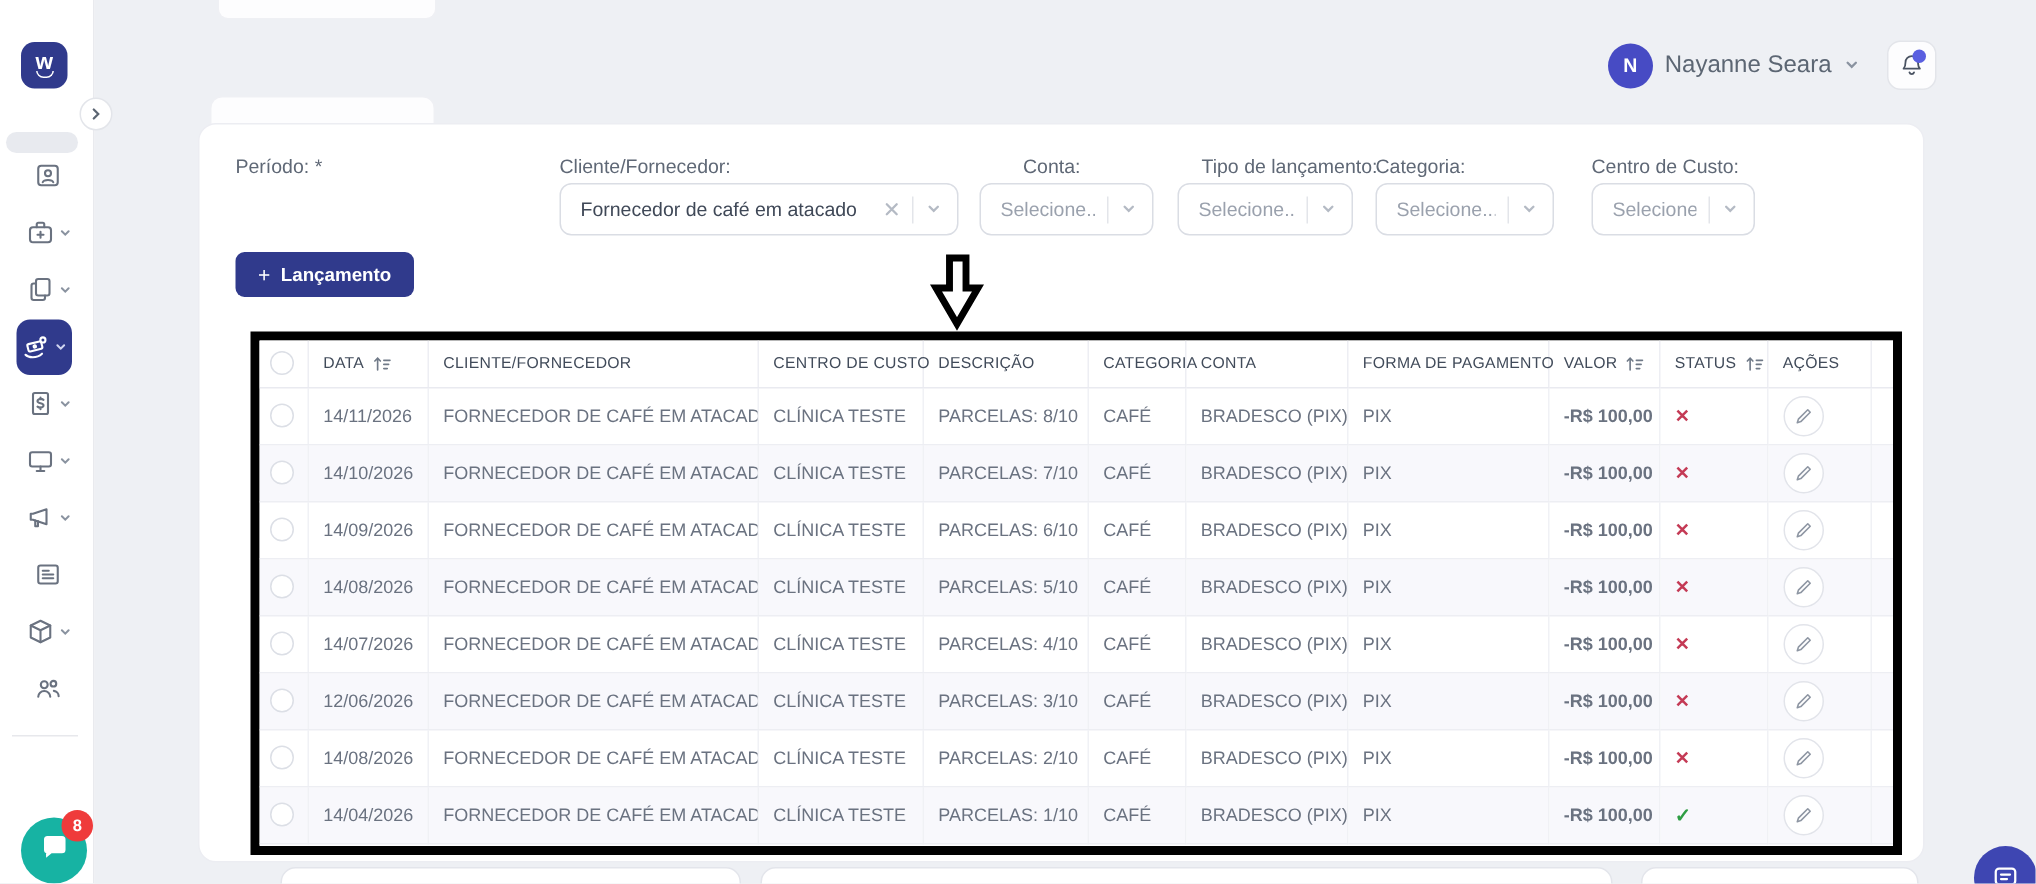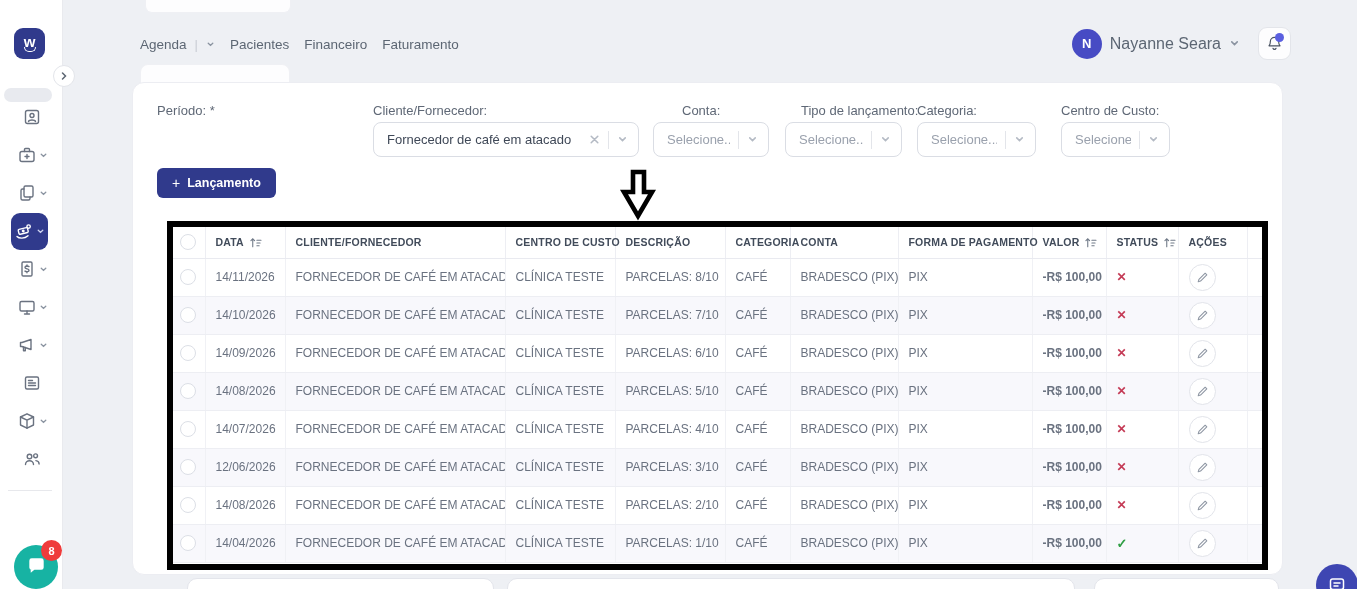--- a/index.html
+++ b/index.html
@@ -43,21 +43,21 @@
   .f-chev { color:#b4bac4; display:flex; }
   .btn-primary { position:absolute; left:24px; top:85px; height:30px; padding:0 15px; background:#303a8c; border:none; border-radius:6px; color:#fff; font-size:12.5px; font-weight:600; display:flex; align-items:center; gap:7px; cursor:pointer; font-family:inherit; }
   .btn-primary .plus { font-size:14px; font-weight:400; }
 
   
   .annot-arrow { position:absolute; left:619px; top:169px; z-index:6; }
   .annot-box { position:absolute; left:167px; top:221px; width:1101px; height:349px; border:6px solid #000; background:#fff; z-index:5; overflow:hidden; }
 
   
   table.grid { border-collapse:collapse; table-layout:fixed; width:1089px; background:#fff; }
-  table.grid th { height:31px; font-size:10.5px; font-weight:700; color:#414b5a; letter-spacing:0.2px; text-align:left; padding:0 4px 0 10px; border-bottom:1px solid #e9eaf0; border-right:1px solid #edeef3; white-space:nowrap; background:#fff; }
+  table.grid th { height:31px; font-size:10.5px; font-weight:400; color:#414b5a; letter-spacing:0.2px; text-align:left; padding:0 4px 0 10px; border-bottom:1px solid #e9eaf0; border-right:1px solid #edeef3; white-space:nowrap; background:#fff; }
   table.grid td { height:38px; font-size:12px; color:#6a7280; padding:0 4px 0 10px; border-bottom:1px solid #edeef3; border-right:1px solid #f0f1f5; white-space:nowrap; overflow:hidden; }
   table.grid th:last-child, table.grid td:last-child { border-right:none; }
   table.grid tbody tr:nth-child(even) { background:#f8f8fc; }
   .th-inner { display:flex; align-items:center; gap:5px; }
   .row-checkbox { display:inline-block; width:16px; height:16px; border:1.5px solid #dcdfe6; border-radius:50%; background:#fff; cursor:pointer; vertical-align:middle; }
   td.c-valor { color:#b12449; font-weight:700; font-size:12.5px; }
   .status-x { color:#c43a55; font-weight:700; font-size:12px; }
   .status-check { color:#2f9e44; font-weight:700; font-size:13px; }
   .edit-btn { width:27px; height:27px; border-radius:50%; border:1px solid #e2e4ea; background:#fff; display:flex; align-items:center; justify-content:center; cursor:pointer; }
 
@@ -215,40 +215,20 @@
     <div class="chat-badge">8</div>
   </div>
   <div class="expand-btn">
     <svg width="10" height="10" viewBox="0 0 10 10" fill="none" stroke="currentColor" stroke-width="1.5" stroke-linecap="round">
         <path d="M3.5 2 6.5 5 3.5 8"></path>
       </svg>
   </div>
 
   <div class="top-tab-a"></div>
   <div class="top-tab-b"></div>
-  <div class="main-nav" id="main-nav">
-      <div class="nav-item">
-        <span>Agenda</span>
-        <span class="nav-divider">|</span>
-        <span style="color: rgb(138, 147, 160); display: flex;">
-          <svg width="9" height="9" viewBox="0 0 10 10" fill="none" stroke="currentColor" stroke-width="1.5" stroke-linecap="round">
-            <path d="M2.5 3.5 5 6l2.5-2.5"></path>
-          </svg>
-        </span>
-      </div>
-      <div class="nav-item">
-        <span>Pacientes</span>
-      </div>
-      <div class="nav-item">
-        <span>Financeiro</span>
-      </div>
-      <div class="nav-item">
-        <span>Faturamento</span>
-      </div>
-    </div>
   <div class="user-cluster">
     <div class="avatar">N</div>
     <span class="user-name">Nayanne Seara</span>
     <span style="color:#8a93a0;display:flex">
       <svg width="11" height="11" viewBox="0 0 10 10" fill="none" stroke="currentColor" stroke-width="1.4" stroke-linecap="round">
           <path d="M2.5 3.5 5 6l2.5-2.5"></path>
         </svg>
     </span>
     <div class="bell-btn">
       <span style="display:flex">

